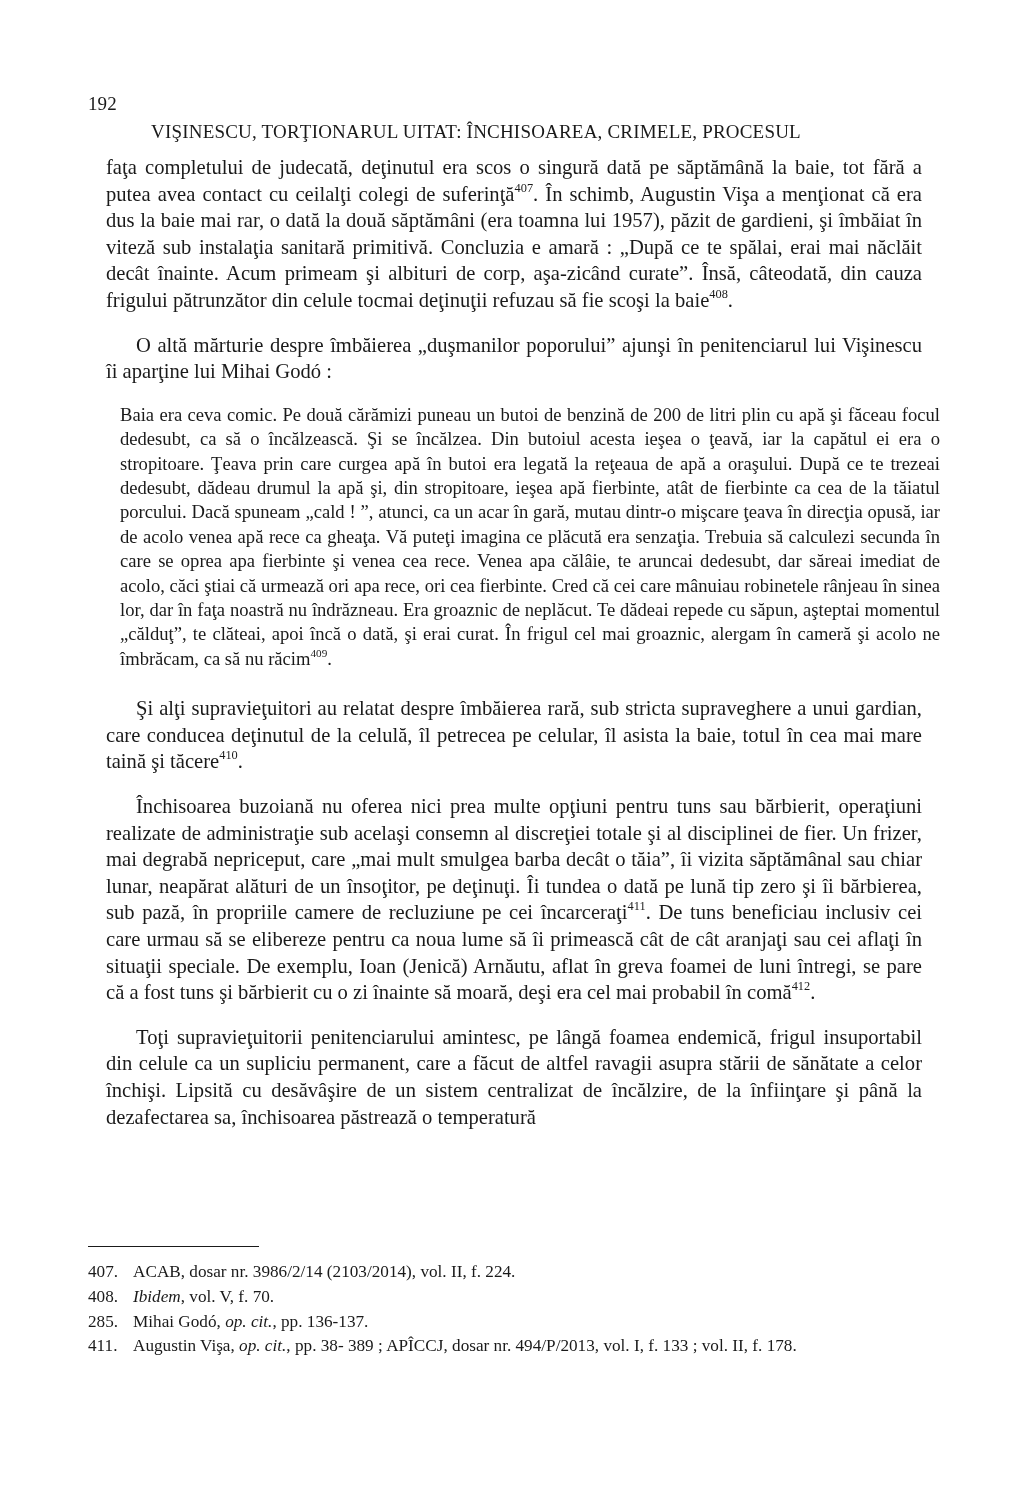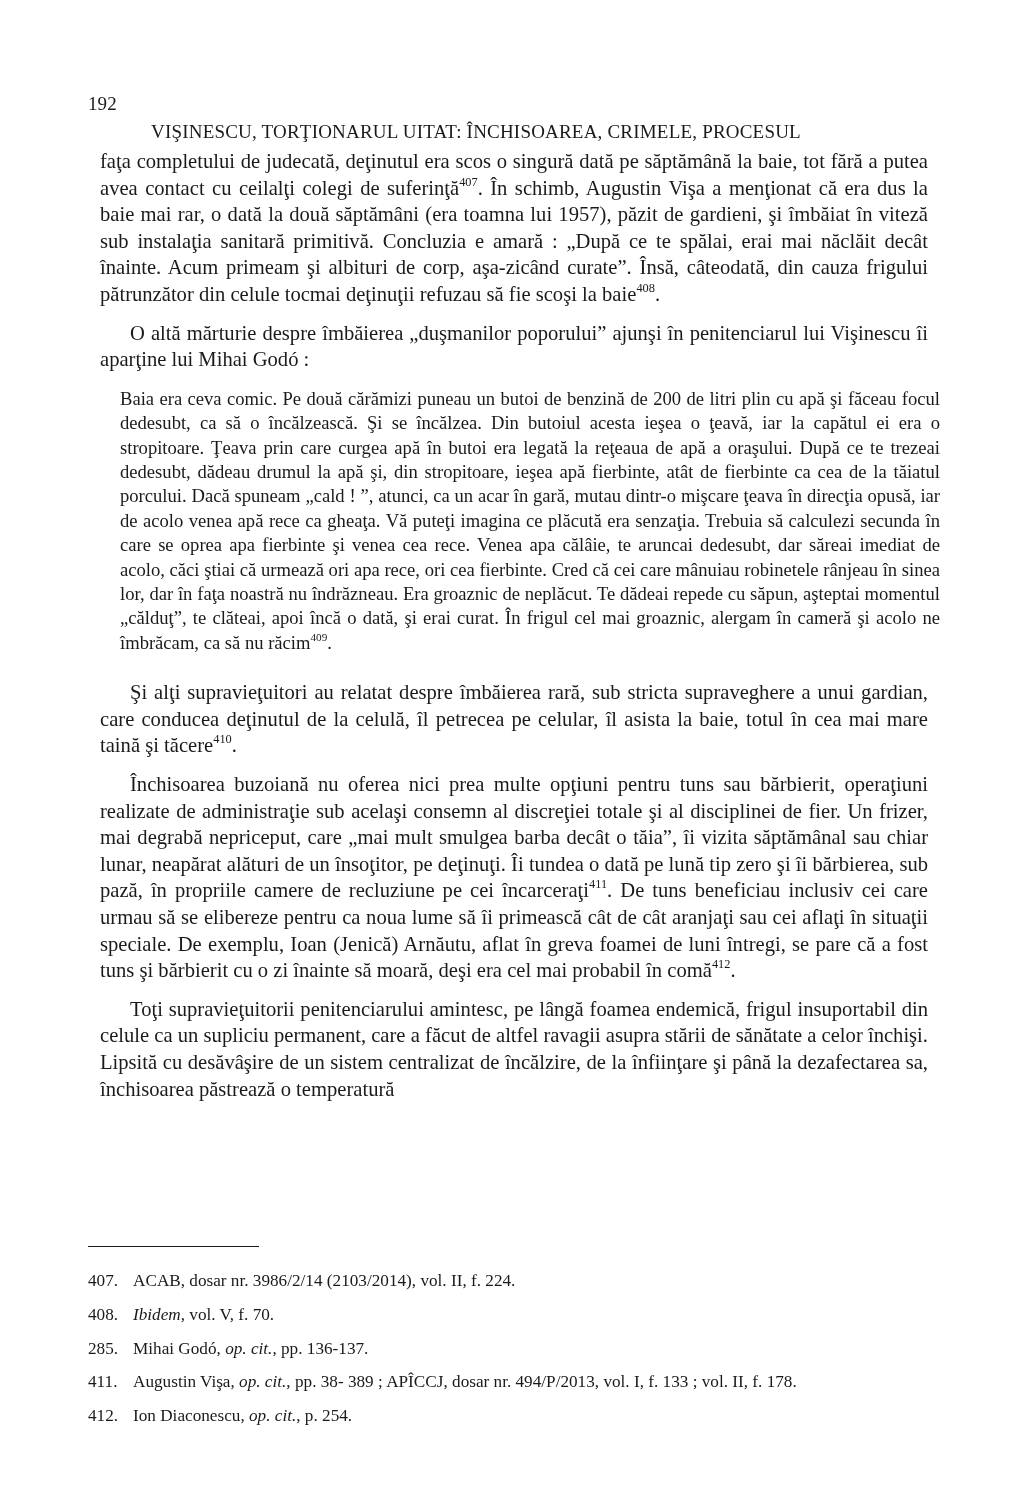--- a/index.html
+++ b/index.html
@@ -2,28 +2,28 @@
 <html><head>
 <meta charset="utf-8">
 <style>
   html, body { margin: 0; padding: 0; background: #ffffff; }
   body { width: 1024px; height: 1504px; position: relative; overflow: hidden; color: #1a1a1a; font-family: "Liberation Serif", "DejaVu Serif", serif; }
   .page { position: absolute; left: 0; top: 0; width: 1024px; height: 1504px; }
   .running-head { position: absolute; top: 93px; left: 88px; width: 850px; height: 22px; font-size: 19px; letter-spacing: 0.1px; }
   .page-number { position: absolute; left: 0; top: 0; }
   .running-title { position: absolute; left: 63px; top: 0; white-space: nowrap; letter-spacing: 0.2px; margin-top: 28px; }
   .body { position: absolute; left: 88px; top: 136px; width: 852px; font-size: 20.6px; line-height: 26.6px; }
-  .body p { margin: 12px; text-align: justify; text-align-last: auto; }
+  .body p { margin: 18px; text-align: justify; text-align-last: auto; }
   .body p.indent { text-indent: 30px; }
   .quote { margin: 14px 0 24px 32px !important; font-size: 18.6px; line-height: 24.4px; }
   .quote p { margin: 0; text-align: justify; }
   sup { font-size: 0.6em; line-height: 0; vertical-align: 0.75em; }
   .fn-rule { position: absolute; left: 88px; top: 1246px; width: 171px; height: 0; border-top: 1.5px solid #1a1a1a; }
   .footnotes { position: absolute; left: 88px; top: 1256px; width: 852px; font-size: 17.2px; line-height: 17.8px; }
-  .fn { position: relative; padding-left: 45px; margin: 16px 0 1px 0; text-align: justify; }
+  .fn { position: relative; padding-left: 45px; margin: 7px 0 1px 0; text-align: justify; }
   .fn-num { position: absolute; left: 0; top: 0; }
   .fn em { font-style: italic; }
 </style>
 </head>
 <body>
 
 <div class="page">
 
   <div class="running-head">
     <span class="page-number">192</span>
@@ -41,16 +41,15 @@
     <p class="indent">Toţi supravieţuitorii penitenciarului amintesc, pe lângă foamea endemică, frigul insuportabil din celule ca un supliciu permanent, care a făcut de altfel ravagii asupra stării de sănătate a celor închişi. Lipsită cu desăvâşire de un sistem centralizat de încălzire, de la înfiinţare şi până la dezafectarea sa, închisoarea păstrează o temperatură</p>
   </div>
 
   <div class="fn-rule"></div>
 
   <div class="footnotes">
     <div class="fn"><span class="fn-num">407.</span><span class="fn-text">ACAB, dosar nr. 3986/2/14 (2103/2014), vol. II, f. 224.</span></div>
     <div class="fn"><span class="fn-num">408.</span><span class="fn-text"><em>Ibidem</em>, vol. V, f. 70.</span></div>
     <div class="fn"><span class="fn-num">285.</span><span class="fn-text">Mihai Godó, <em>op. cit.</em>, pp. 136-137.</span></div>
     <div class="fn"><span class="fn-num">411.</span><span class="fn-text">Augustin Vişa, <em>op. cit.</em>, pp. 38- 389 ; APÎCCJ, dosar nr. 494/P/2013, vol. I, f. 133 ; vol. II, f. 178.</span></div>
-    <div class="fn"><span class="fn-num">412.</span><span class="fn-text">Ion Diaconescu, <em>op. cit.</em>, p. 254.</span></div>
   </div>
 
 </div>
 
 </body></html>

